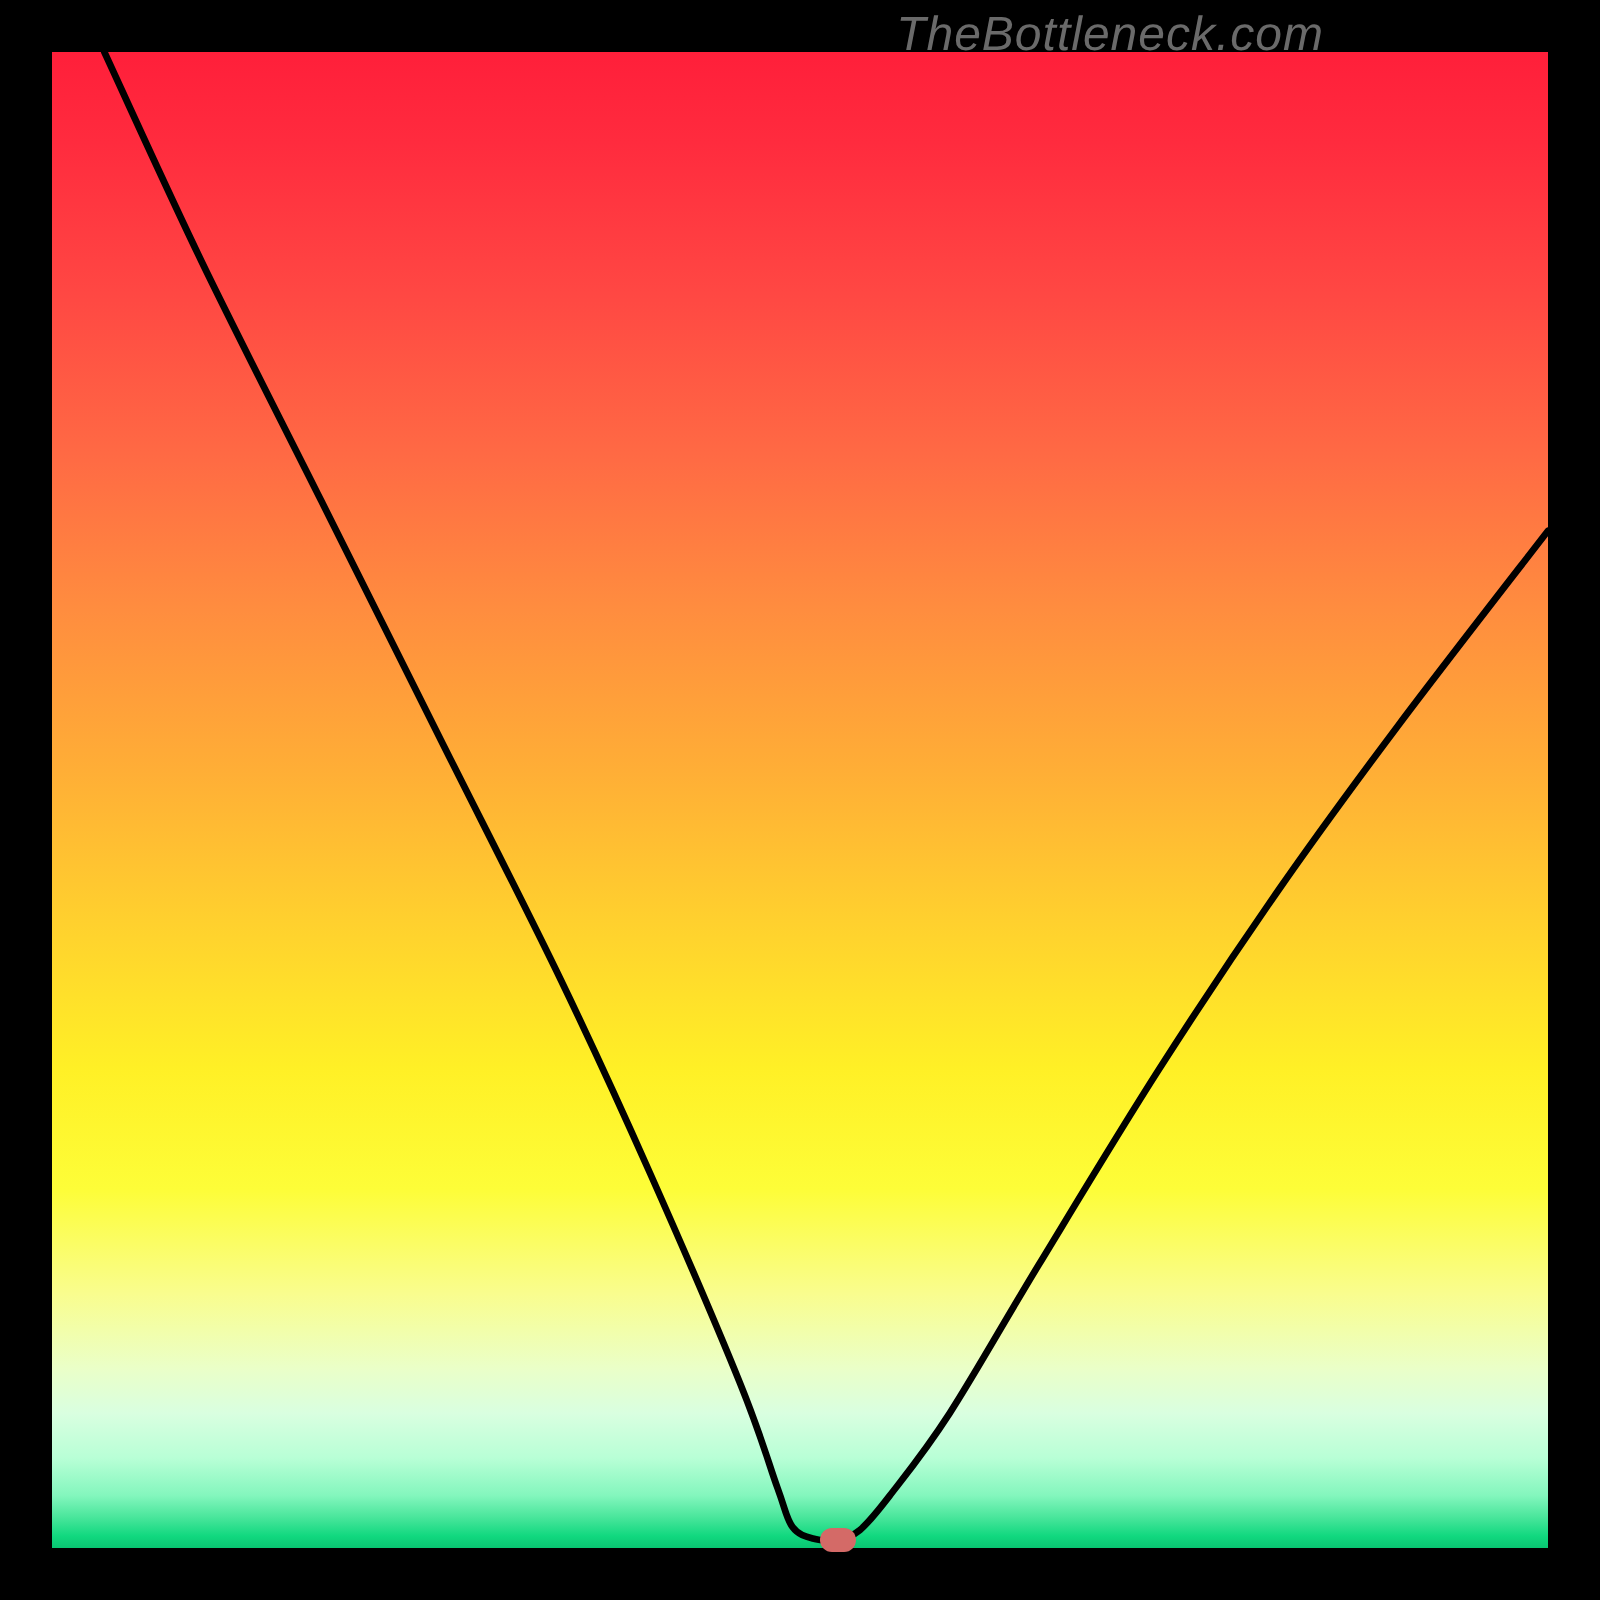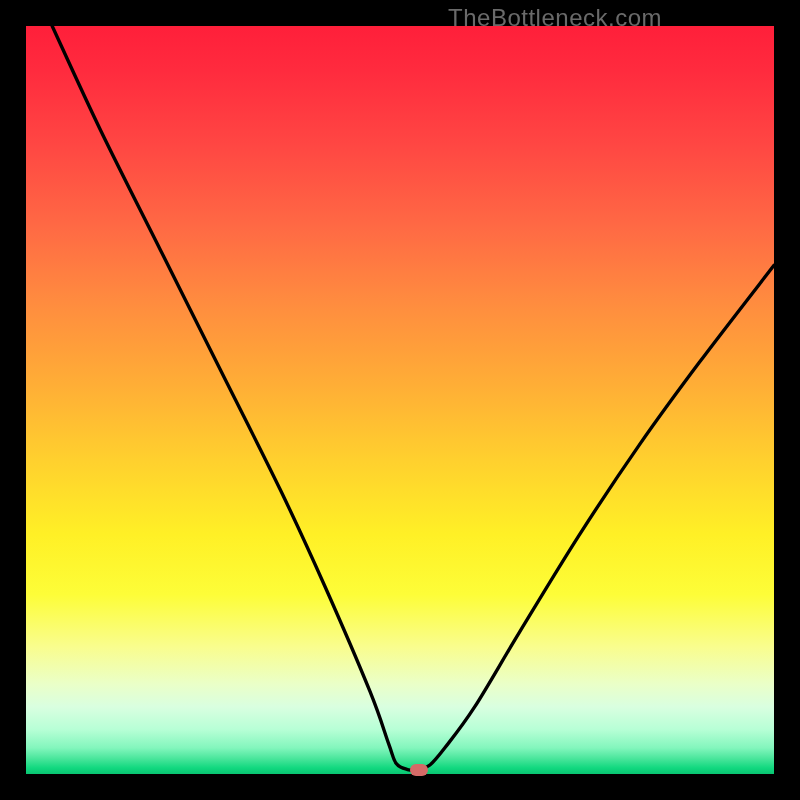--- a/index.html
+++ b/index.html
@@ -9,20 +9,21 @@
     height: 800px;
     background: #000;
     overflow: hidden;
     font-family: Arial, Helvetica, sans-serif;
   }
   .frame {
     position: relative;
     width: 672px;
     height: 800px;
     background: #000;
+    font-style: italic;
   }
   .watermark {
     position: absolute;
     top: 4px;
     right: 10px;
     color: #6a6a6a;
     font-size: 24px;
     font-weight: 500;
     letter-spacing: 0.5px;
     z-index: 50;

